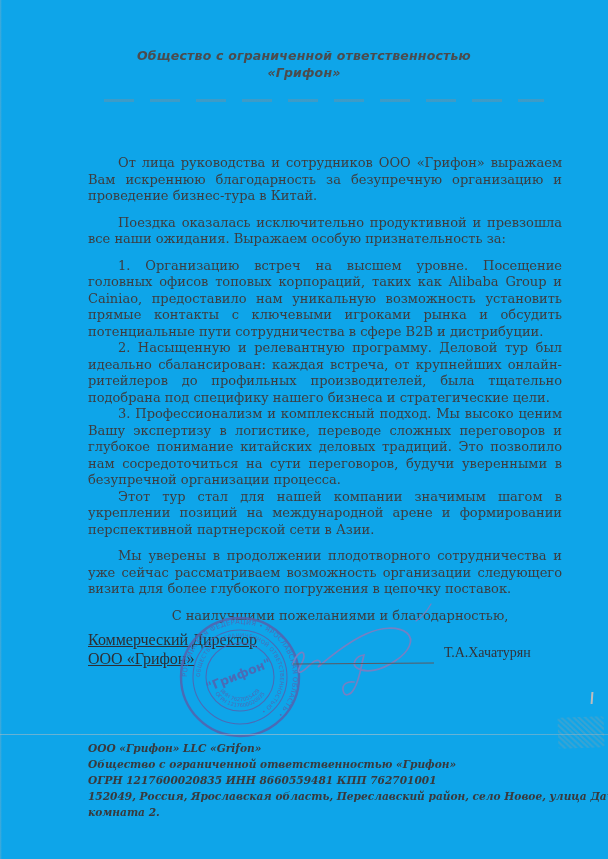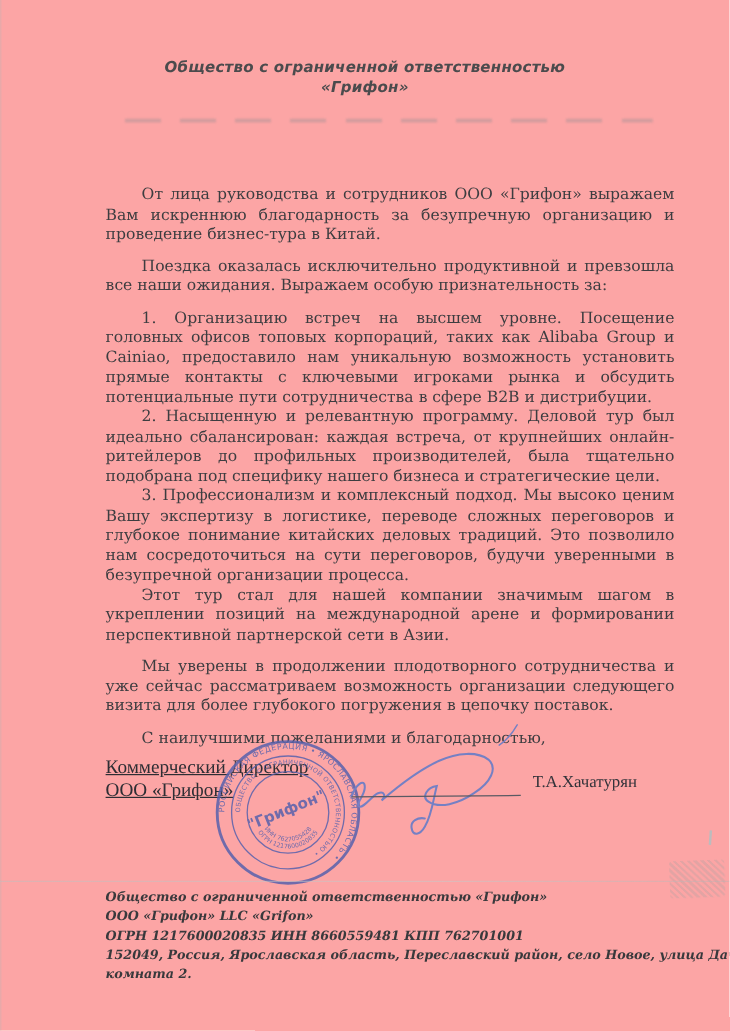--- a/index.html
+++ b/index.html
@@ -1,19 +1,19 @@
 <!DOCTYPE html>
 <html lang="ru"><head>
 <meta charset="utf-8">
 <style>
   html,body{margin:0;padding:0;background:#ffffff;}
   .page{
     position:relative;
     width:608px;height:859px;
-    background:#fca5a5;
+    background:#0ea5e9;
     overflow:hidden;
     font-family:"DejaVu Serif", serif;
   }
   .edge-left{position:absolute;left:0;top:0;width:2px;height:859px;
     background:linear-gradient(90deg, rgba(180,180,180,.35), rgba(255,255,255,0));}
   
   .letterhead{
     position:absolute;top:47px;left:67px;width:474px;
     text-align:center;
     font-family:"DejaVu Sans", sans-serif;
@@ -31,21 +31,21 @@
   }
   
   .body-text{
     position:absolute;top:155px;left:88px;width:474px;
     font-size:13px;line-height:16.5px;
     color:#3d3d40;text-align:justify;
   }
   .body-text p{margin:0 0 10px 0;text-indent:30px;}
   .body-text p.list-item{margin-bottom:0;}
   .body-text p.list-item-last{}
-  .body-text p.closing{text-align:left;margin-top:1px;}
+  .body-text p.closing{text-align:center;margin-top:1px;}
   
   .sign-title{
     position:absolute;top:631px;left:88px;
     font-family:"Liberation Serif", serif;
     font-style:normal;font-size:16px;line-height:18.5px;color:#2e2e34;text-decoration:underline;
   }
   .sig-underline{
     position:absolute;top:663px;left:293px;width:141px;height:0;
     border-top:1.3px solid #5a5a63;transform:rotate(-.5deg);
   }
@@ -146,19 +146,19 @@
   </svg>
 
   <div class="sig-underline"></div>
   <div class="sign-name">Т.А.Хачатурян</div>
 
   <div class="artifact-tick"></div>
   <div class="artifact-smudge"></div>
   <div class="divider-faint"></div>
 
   <div class="footer">
+    <div>ООО «Грифон» LLC «Grifon»</div>
     <div>Общество с ограниченной ответственностью «Грифон»</div>
-    <div>ООО «Грифон» LLC «Grifon»</div>
     <div>ОГРН 1217600020835   ИНН 8660559481 КПП 762701001</div>
     <div>152049, Россия, Ярославская область, Переславский район, село Новое, улица Дачная, дом 115,</div>
     <div>комната 2.</div>
   </div>
 </div>
 
 </body></html>

